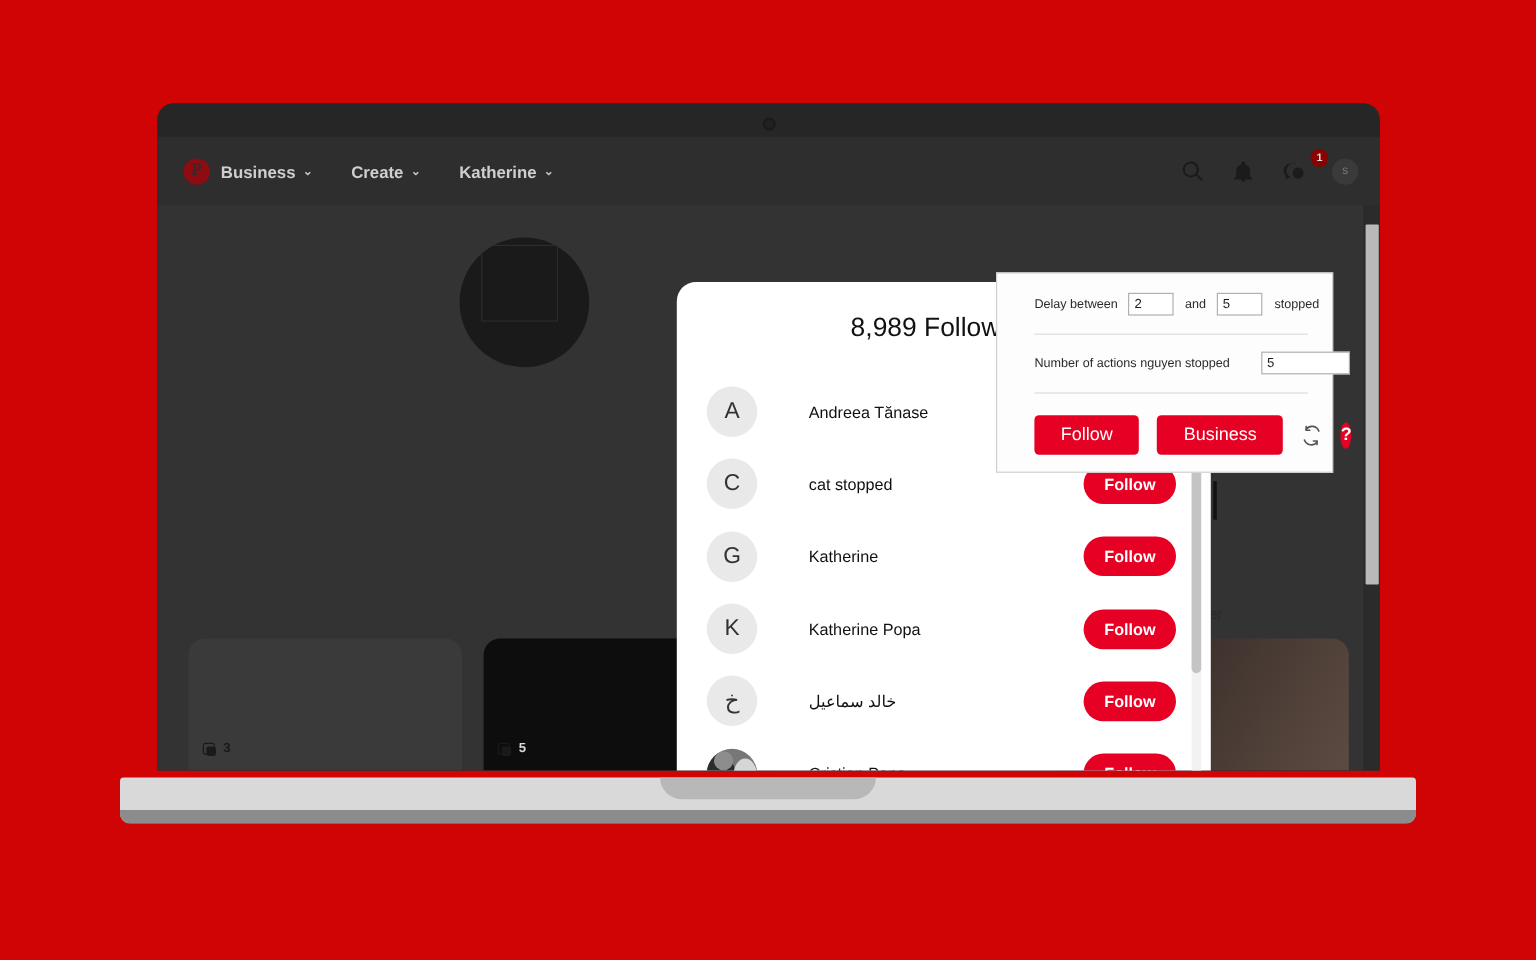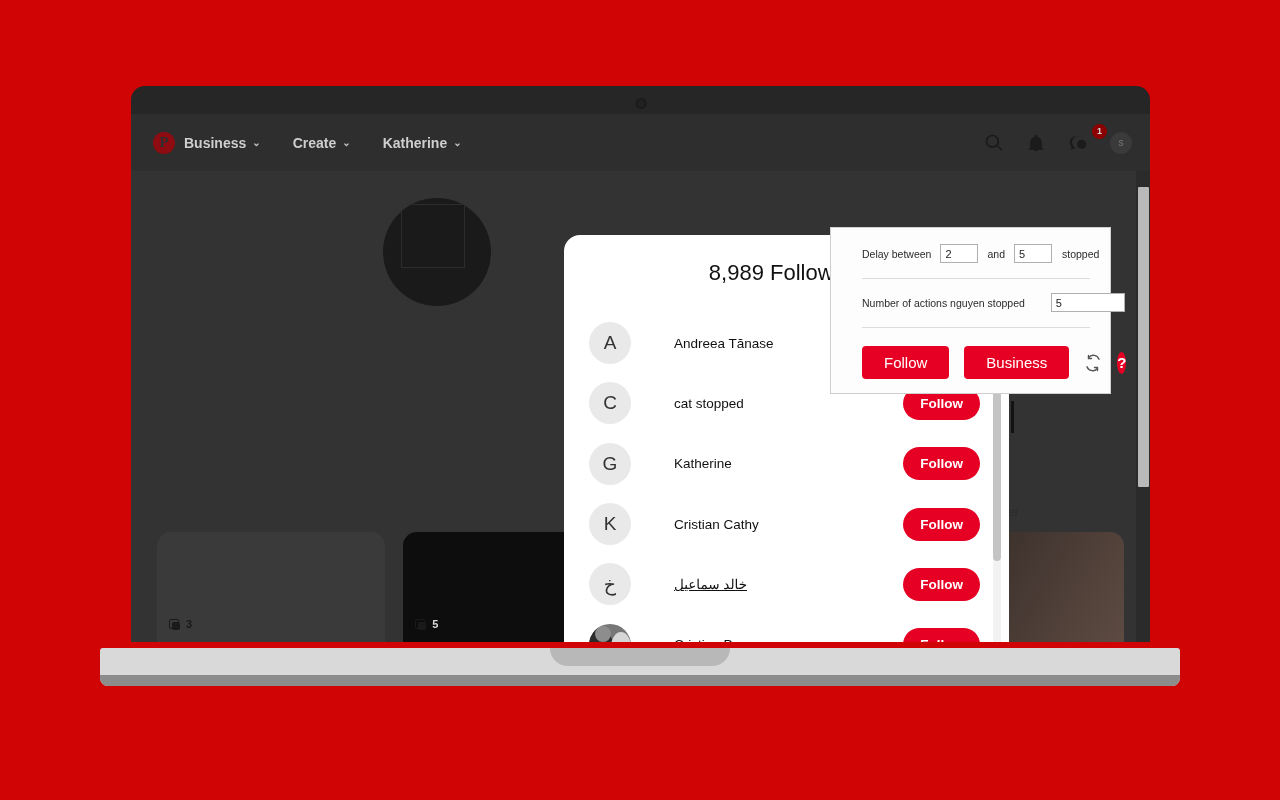--- a/index.html
+++ b/index.html
@@ -273,21 +273,21 @@
   }
   .avatar.photo .ph-a { left: -6px; top: 4px; width: 30px; height: 36px; background: #2c2c2c; }
   .avatar.photo .ph-b { left: 6px; top: 2px; width: 16px; height: 16px; background: #8d8d8d; }
   .avatar.photo .ph-c { left: 22px; top: 8px; width: 20px; height: 30px; background: #d6d6d6; }
   .follower-name {
     margin-left: 43px;
     font-size: 13.5px;
     color: #111;
     font-weight: 500;
   }
-  .follower-name.rtl { direction: rtl; text-decoration: underline; }
+  .follower-name.rtl { direction: rtl; }
   .follow-btn {
     margin-left: auto;
     background: #e60023;
     color: #fff;
     border: none;
     border-radius: 22px;
     font-size: 13.5px;
     font-weight: bold;
     padding: 9px 17px;
     cursor: pointer;
@@ -487,21 +487,21 @@
           </div>
 
           <div class="follower-row">
             <div class="avatar">G</div>
             <div class="follower-name">Katherine</div>
             <button class="follow-btn">Follow</button>
           </div>
 
           <div class="follower-row">
             <div class="avatar">K</div>
-            <div class="follower-name">Cristian Cathy</div>
+            <div class="follower-name">Katherine Popa</div>
             <button class="follow-btn">Follow</button>
           </div>
 
           <div class="follower-row">
             <div class="avatar">خ</div>
             <div class="follower-name rtl">خالد سماعيل</div>
             <button class="follow-btn">Follow</button>
           </div>
 
           <div class="follower-row">

